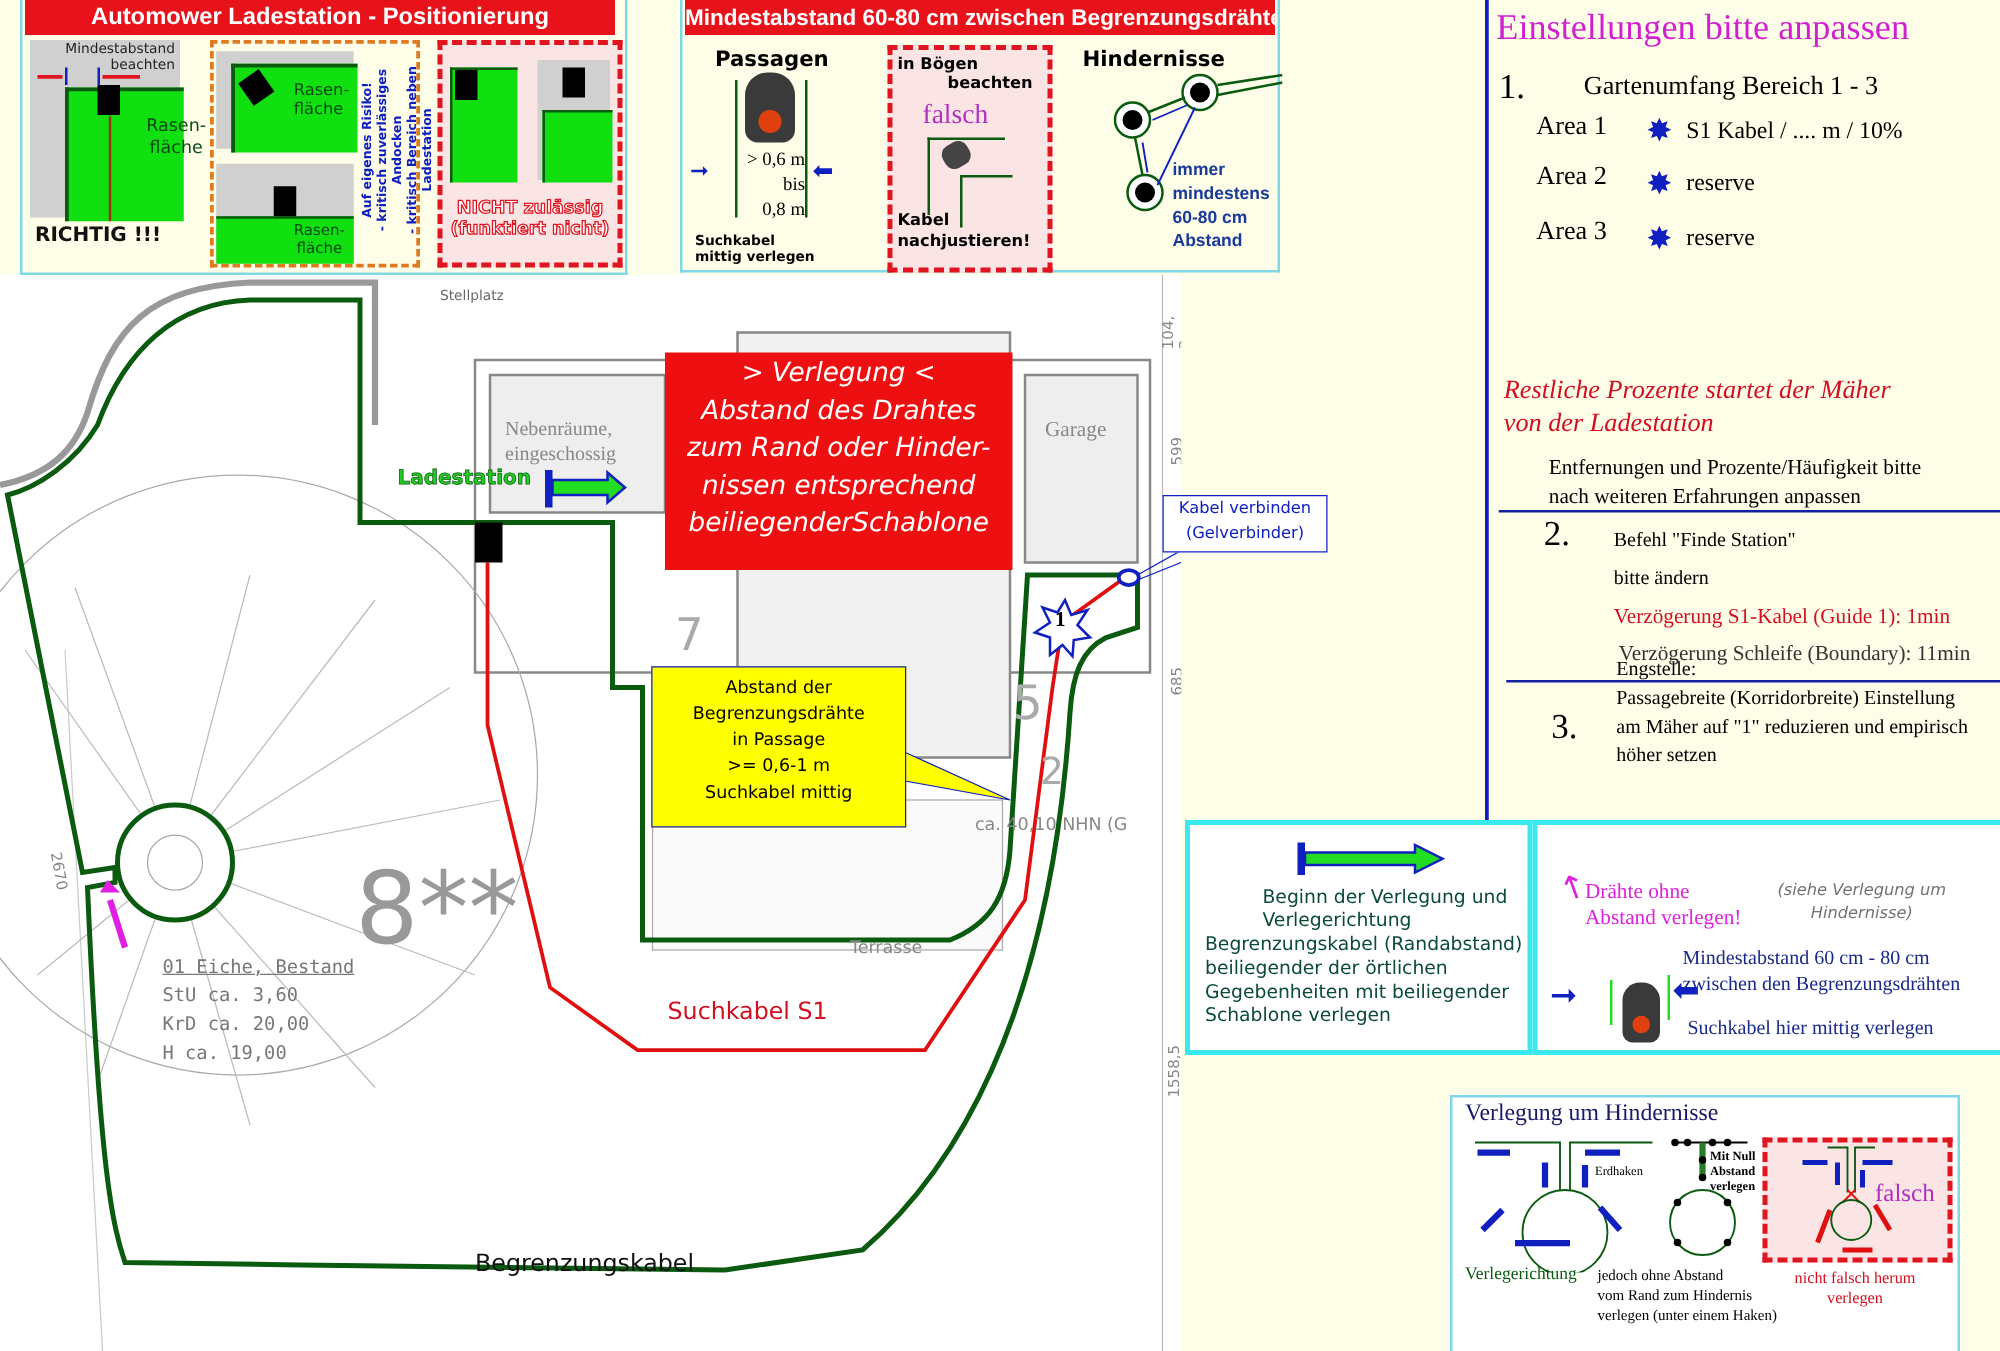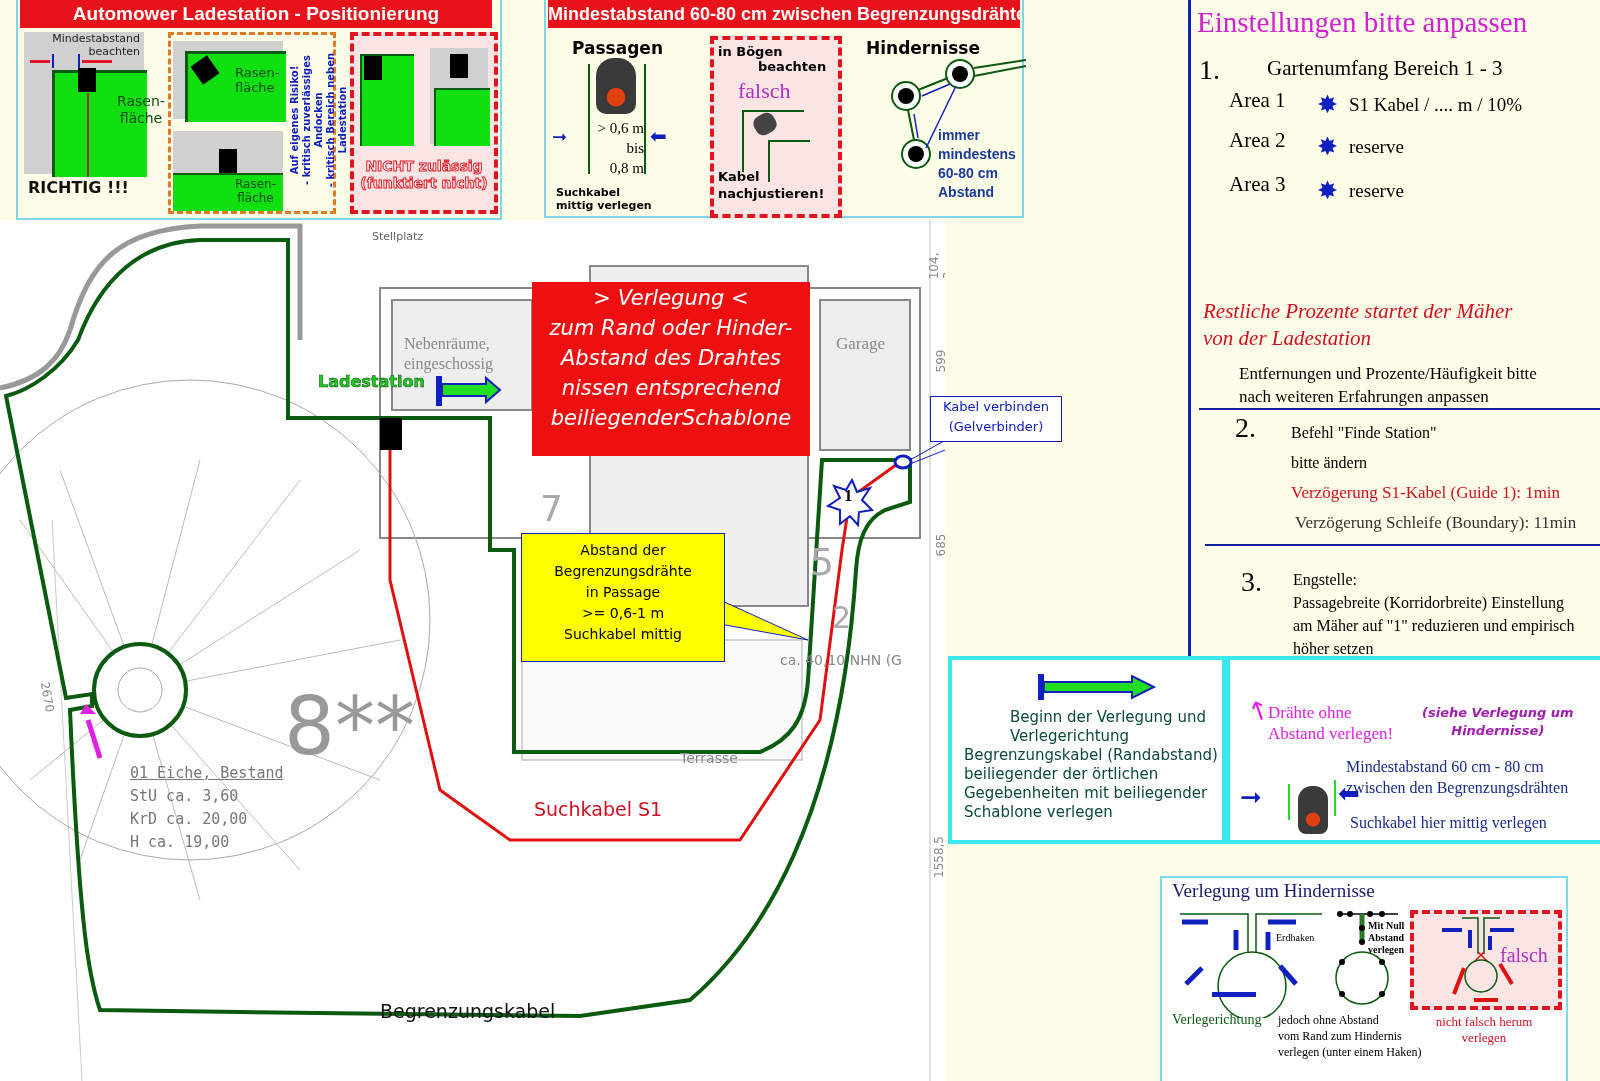--- a/index.html
+++ b/index.html
@@ -171,21 +171,21 @@
 
     <rect x="436" y="156" width="6" height="30" fill="#1020c0"></rect>
     <path d="M442 164 L486 164 L486 158 L500 170 L486 182 L486 176 L442 176 Z" fill="#22dd22" stroke="#1020c0" stroke-width="2"></path>
 
     <polygon points="852,260 857,272 870,268 862,280 872,290 859,292 858,305 850,296 840,304 840,290 828,286 840,278 834,266 846,270" fill="#fff" stroke="#1020c0" stroke-width="2"></polygon>
 
     <path d="M100 538 L88 500" stroke="#e020e0" stroke-width="5"></path>
     <polygon points="80,494 96,494 86,484" fill="#e020e0"></polygon>
   </svg>
 
-  <div class="abs" style="left:352px;top:10px;font-size:11px;color:#666;margin-left:20px;">Stellplatz</div>
+  <div class="abs" style="left:352px;top:10px;font-size:11px;color:#666;">Stellplatz</div>
   <div class="abs serif" style="left:404px;top:114px;font-size:16px;color:#888;line-height:20px;">
     <div>Nebenräume,</div>
     <div>eingeschossig</div>
   </div>
   <div class="abs serif" style="left:836px;top:114px;font-size:17px;color:#888;">Garage</div>
   <div class="abs" style="left:318px;top:152px;font-size:16px;font-weight:bold;color:#22cc22;-webkit-text-stroke:0.6px #0a5a10;">Ladestation</div>
   <div class="abs" style="left:680px;top:530px;font-size:14px;color:#888;">Terrasse</div>
   <div class="abs" style="left:780px;top:432px;font-size:14px;color:#888;white-space:nowrap;">ca. 40,10 NHN (G</div>
   <div class="abs" style="left:540px;top:268px;font-size:36px;color:#aaa;">7</div>
   <div class="abs" style="left:810px;top:320px;font-size:38px;color:#aaa;">5</div>
@@ -201,22 +201,22 @@
     <div>StU ca. 3,60</div>
     <div>KrD ca. 20,00</div>
     <div>H ca. 19,00</div>
   </div>
   <div class="abs" style="left:534px;top:578px;font-size:19px;color:#d01020;">Suchkabel S1</div>
   <div class="abs" style="left:380px;top:780px;font-size:19px;color:#111;">Begrenzungskabel</div>
   <div class="abs serif" style="left:844px;top:266px;font-size:17px;font-weight:bold;">1</div>
 
   <div class="abs" style="left:532px;top:62px;width:278px;height:174px;background:#ee1010;color:#fff;font-style:italic;font-size:21px;line-height:30px;text-align:center;padding-top:1px;box-sizing:border-box;">
     <div>&gt; Verlegung &lt;</div>
+    <div>Abstand des Drahtes</div>
     <div>zum Rand oder Hinder-</div>
-    <div>Abstand des Drahtes</div>
     <div>nissen entsprechend</div>
     <div>beiliegenderSchablone</div>
   </div>
 
   <div class="abs" style="left:521px;top:313px;width:204px;height:129px;background:#ffff00;border:1px solid #1020c0;font-size:14px;line-height:21px;text-align:center;padding-top:6px;box-sizing:border-box;">
     <div>Abstand der</div>
     <div>Begrenzungsdrähte</div>
     <div>in Passage</div>
     <div>&gt;= 0,6-1 m</div>
     <div>Suchkabel mittig</div>
@@ -260,21 +260,21 @@
   <div class="abs hline" style="left:8px;top:408px;width:404px;"></div>
   <div class="abs" style="left:44px;top:412px;font-size:28px;">2.</div>
   <div class="abs" style="left:100px;top:418px;font-size:16px;line-height:30px;white-space:nowrap;">
     <div>Befehl "Finde Station"</div>
     <div>bitte ändern</div>
     <div style="color:#d01020;font-size:17px;">Verzögerung S1-Kabel (Guide 1): 1min</div>
     <div style="color:#333;font-size:17px;padding-left:4px;">Verzögerung Schleife (Boundary): 11min</div>
   </div>
   <div class="abs hline" style="left:14px;top:544px;width:398px;"></div>
   <div class="abs" style="left:50px;top:566px;font-size:28px;">3.</div>
-  <div class="abs" style="left:102px;top:568px;font-size:16px;line-height:23px;white-space:nowrap;">
+  <div class="abs" style="left:102px;top:524px;font-size:16px;line-height:23px;white-space:nowrap;">
     <div>Engstelle:</div>
     <div>Passagebreite (Korridorbreite) Einstellung</div>
     <div>am Mäher auf "1" reduzieren und empirisch</div>
     <div>höher setzen</div>
   </div>
 </div>
 
 <div class="abs callout-cyan" style="left:948px;top:656px;width:270px;height:180px;">
   <div class="abs" style="left:86px;top:14px;width:6px;height:26px;background:#1020c0;"></div>
   <svg class="abs" style="left:90px;top:14px;" width="120" height="26">
@@ -289,21 +289,21 @@
     <div>Schablone verlegen</div>
   </div>
 </div>
 
 <div class="abs callout-cyan" style="left:1226px;top:656px;width:374px;height:180px;border-right:none;">
   <div class="abs" style="left:18px;top:36px;font-size:26px;color:#e020e0;transform:rotate(-20deg);">↑</div>
   <div class="abs serif" style="left:38px;top:42px;font-size:17px;color:#e020e0;line-height:21px;white-space:nowrap;">
     <div>Drähte ohne</div>
     <div>Abstand verlegen!</div>
   </div>
-  <div class="abs" style="left:192px;top:44px;font-size:13px;font-style:italic;color:#a21caf;line-height:18px;text-align:center;font-weight:bold;white-space:nowrap;">
+  <div class="abs" style="left:192px;top:44px;font-size:13px;font-style:italic;color:#737373;line-height:18px;text-align:center;font-weight:normal;white-space:nowrap;">
     <div>(siehe Verlegung um</div>
     <div>Hindernisse)</div>
   </div>
   <div class="abs serif" style="left:116px;top:96px;font-size:16px;color:#1a2a8a;line-height:21px;white-space:nowrap;">
     <div>Mindestabstand 60 cm - 80 cm</div>
     <div>zwischen den Begrenzungsdrähten</div>
   </div>
   <div class="abs" style="left:10px;top:122px;font-size:26px;color:#1020c0;">➞</div>
   <div class="abs" style="left:58px;top:124px;width:2px;height:36px;background:#22dd22;"></div>
   <div class="abs" style="left:68px;top:126px;width:30px;height:48px;border-radius:14px 14px 8px 8px;background:radial-gradient(circle at 50% 70%,#e04010 0 18%,#3a3a3a 20%);"></div>

